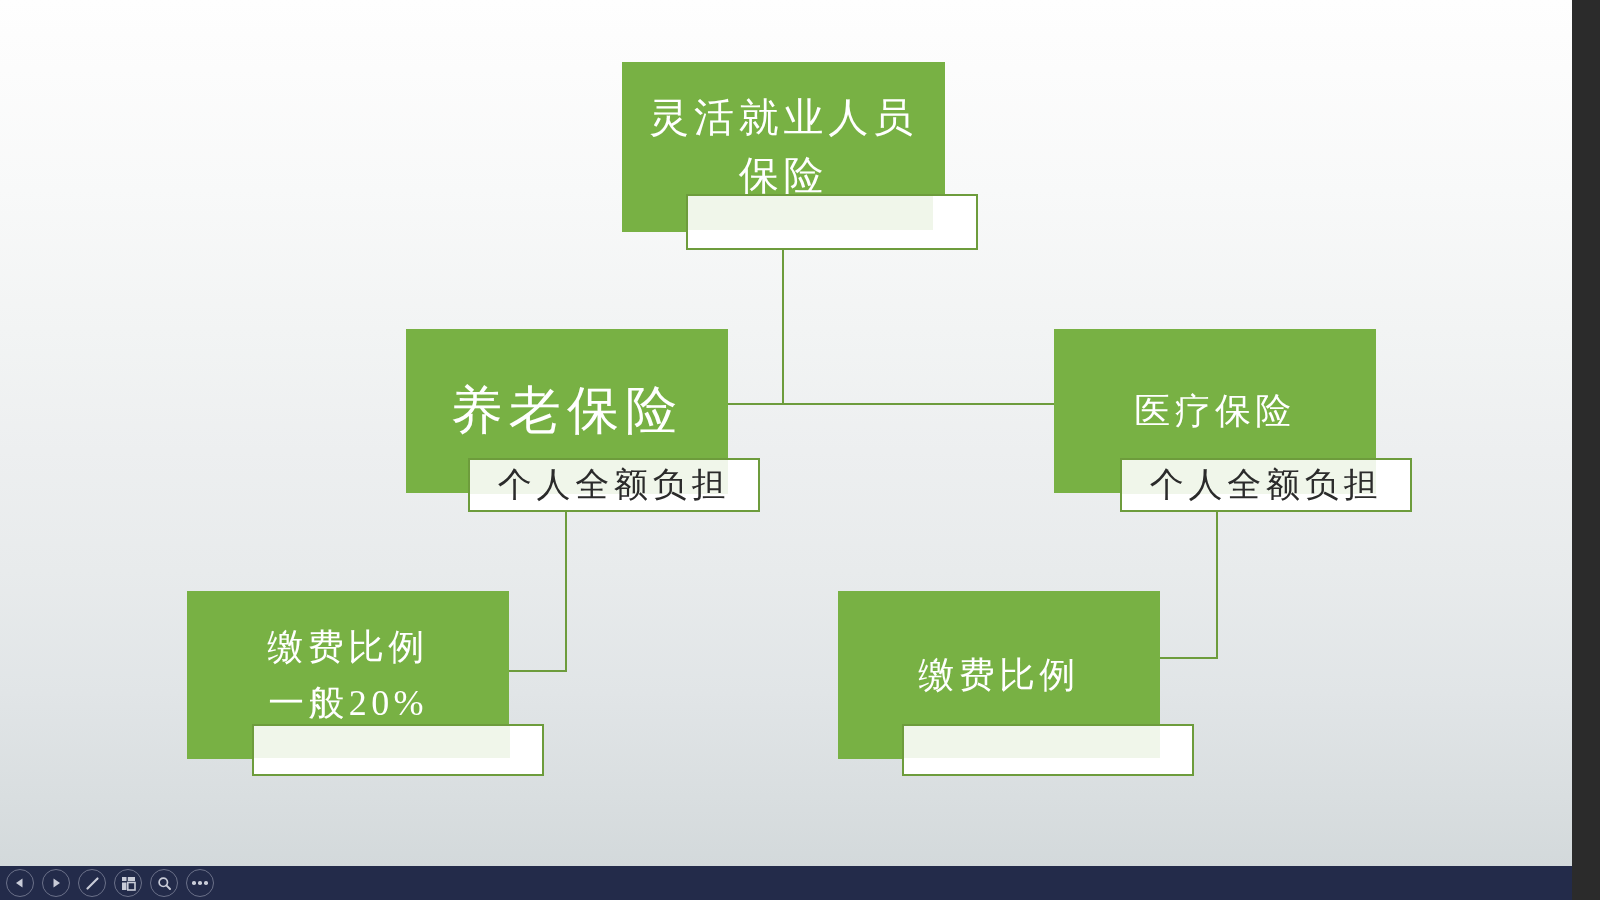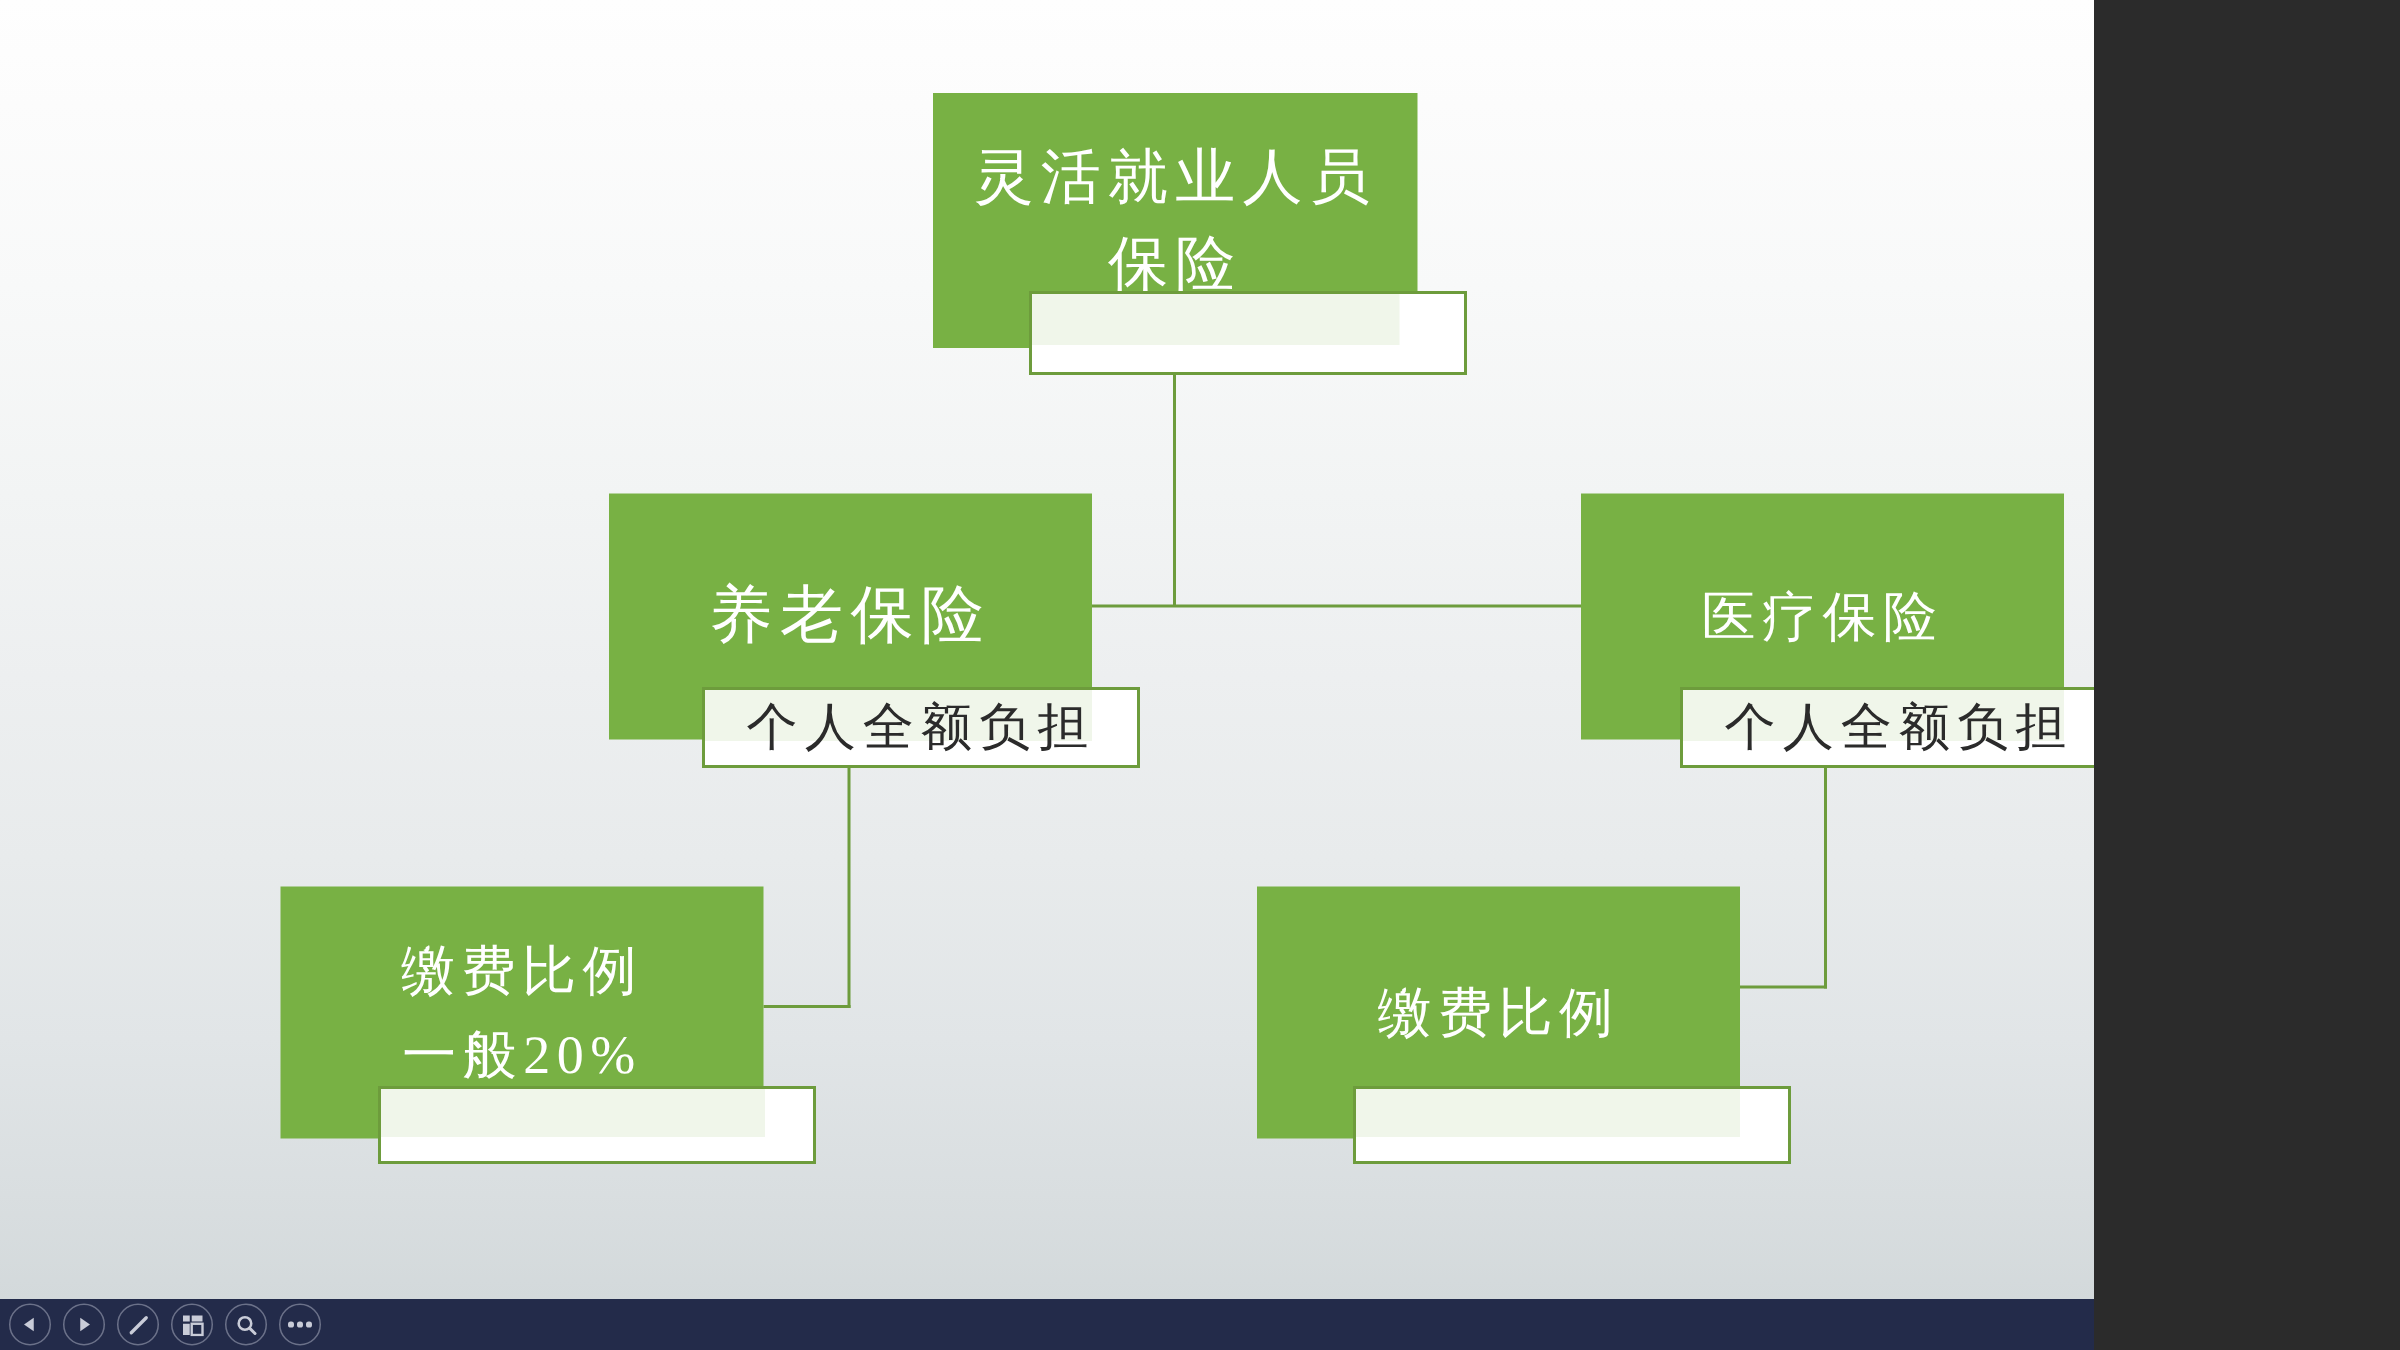--- a/index.html
+++ b/index.html
@@ -3,21 +3,21 @@
 <meta charset="utf-8">
 <title>灵活就业人员保险</title>
 <style>
   html, body {
     margin: 0;
     padding: 0;
     background: #2b2b2b;
   }
   #stage {
     position: relative;
-    width: 1396px;
+    width: 1572px;
     height: 900px;
     overflow: hidden;
     font-family: "Liberation Serif", "DejaVu Serif", serif;
     background: #0f172a;
   }
 
   
   #slide {
     position: absolute;
     left: 0; top: 0;
@@ -82,21 +82,21 @@
     background: rgba(120, 177, 68, 0.11);
     pointer-events: none;
   }
   .lbox .cap { position: relative; z-index: 2; width: 100%; }
 
   
   #node-root       { left: 622px; top: 62px;  width: 323px; height: 170px; font-size: 40px; }
   #cap-root        { left: 686px; top: 194px; width: 292px; height: 56px;  font-size: 34px; }
   #cap-root .wash  { width: 245px; height: 34px; }
 
-  #node-pension        { left: 406px; top: 329px; width: 322px; height: 164px; font-size: 42px; }
+  #node-pension        { left: 406px; top: 329px; width: 322px; height: 164px; font-size: 52px; }
   #cap-pension         { left: 468px; top: 458px; width: 292px; height: 54px;  font-size: 34px; }
   #cap-pension .wash   { width: 258px; height: 34px; }
 
   #node-medical        { left: 1054px; top: 329px; width: 322px; height: 164px; font-size: 36px; }
   #cap-medical         { left: 1120px; top: 458px; width: 292px; height: 54px;  font-size: 34px; }
   #cap-medical .wash   { width: 254px; height: 34px; }
 
   #node-pension-rate       { left: 187px; top: 591px; width: 322px; height: 168px; font-size: 36px; }
   #cap-pension-rate        { left: 252px; top: 724px; width: 292px; height: 52px; }
   #cap-pension-rate .wash  { width: 256px; height: 32px; }

